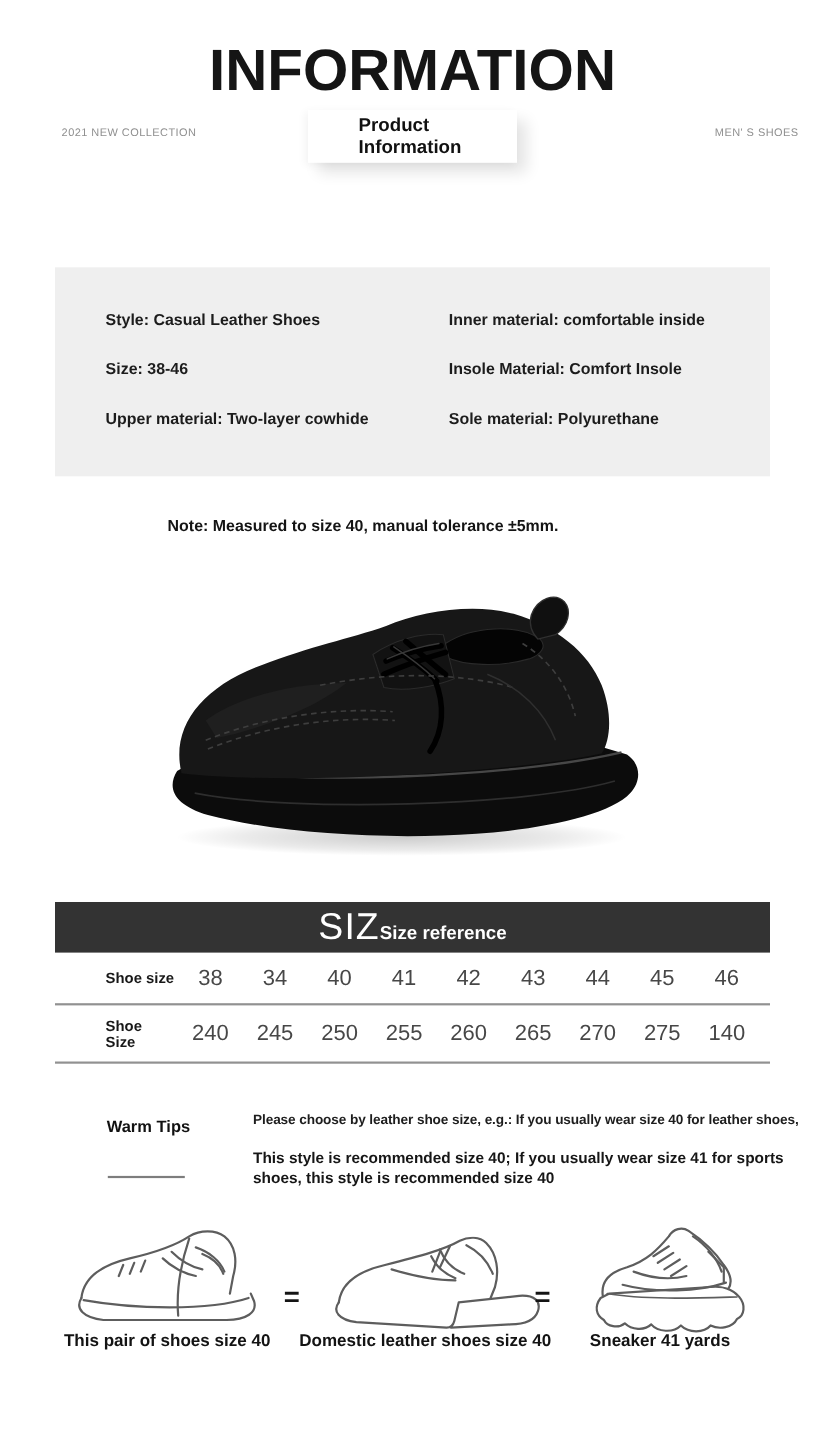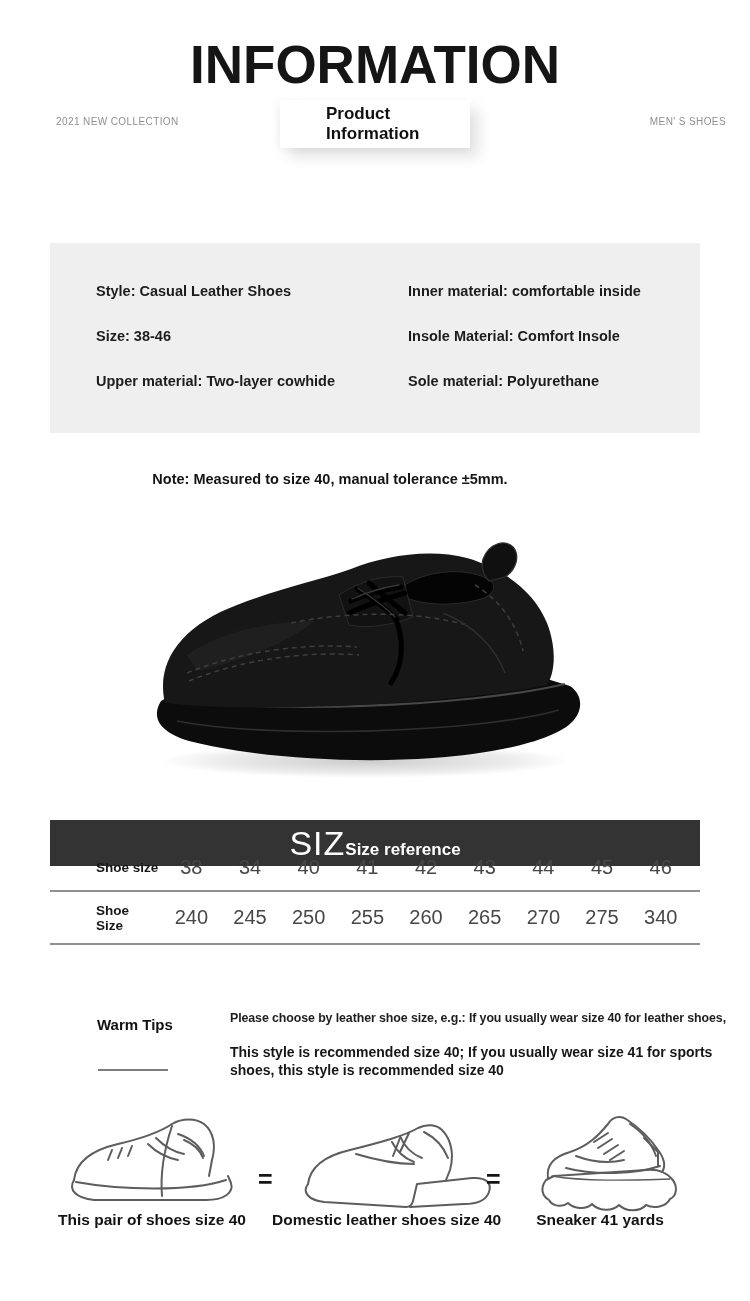--- a/index.html
+++ b/index.html
@@ -62,21 +62,21 @@
     top:820px;left:50px;width:650px;height:46px;
     background:#333333;
     display:flex;align-items:baseline;justify-content:center;
     color:#ffffff;
   }
   .size-banner{line-height:46px;text-align:right;}
   .banner-big{font-size:34px;font-weight:400;letter-spacing:1px;}
   .banner-small{font-size:17px;font-weight:700;}
 
   
-  .size-table{ top:844px;left:50px;width:650px; }
+  .size-table{ top:866px;left:50px;width:650px; }
   .size-row{
     display:flex;align-items:center;
     border-bottom:2px solid #919191;
   }
   .size-row.first{height:46px;}
   .size-row.second{height:51px;}
   .row-label{
     width:112px;box-sizing:border-box;padding-left:46px;
     font-size:13.5px;font-weight:700;color:#181818;
     white-space:pre-line;line-height:15px;
@@ -217,21 +217,21 @@
 Size</div>
     <div class="row-values">
       <div class="cell">240</div>
       <div class="cell">245</div>
       <div class="cell">250</div>
       <div class="cell">255</div>
       <div class="cell">260</div>
       <div class="cell">265</div>
       <div class="cell">270</div>
       <div class="cell">275</div>
-      <div class="cell">340</div>
+      <div class="cell">140</div>
     </div>
   </div>
 </div>
 
 <div class="abs tips-label">Warm Tips</div>
 <div class="abs tips-underline"></div>
 <div class="abs tip-line1">Please choose by leather shoe size, e.g.: If you usually wear size 40 for leather shoes,</div>
 <div class="abs tip-line2">This style is recommended size 40; If you usually wear size 41 for sports shoes, this style is recommended size 40</div>
 
 <div class="abs icon-a">

